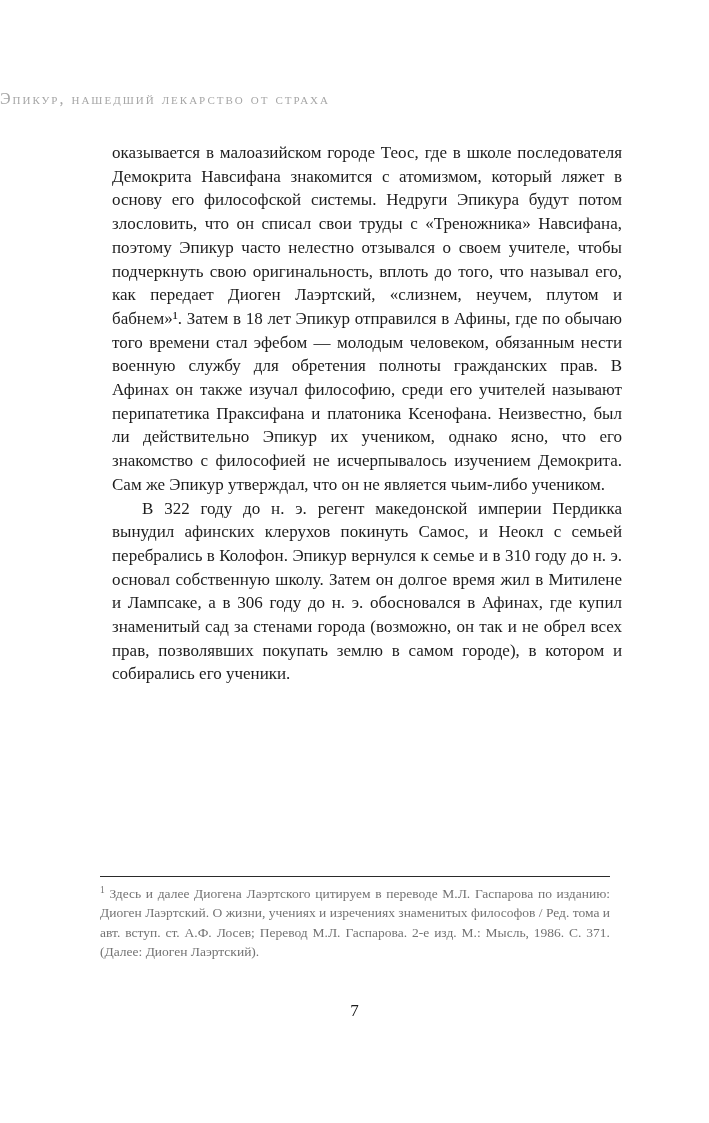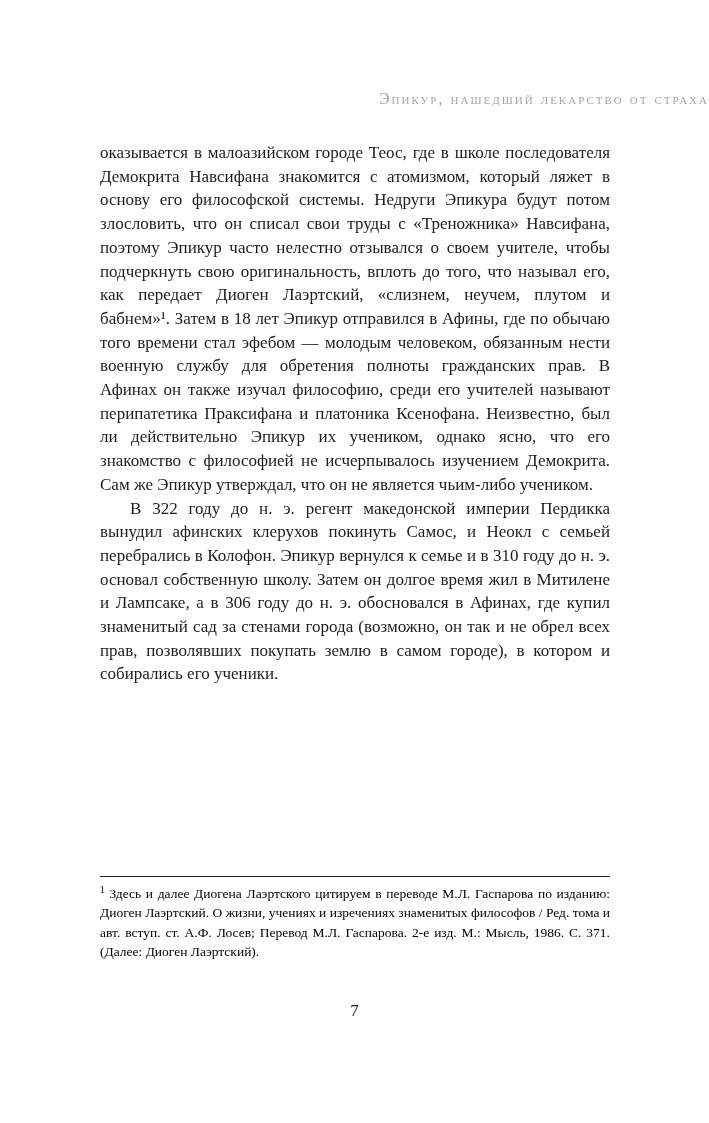--- a/index.html
+++ b/index.html
@@ -12,51 +12,51 @@
     background: #ffffff;
     font-family: "Liberation Serif", "DejaVu Serif", serif;
     color: #1c1c1c;
     overflow: hidden;
   }
   .running-header {
     position: absolute;
     top: 90px;
     left: 0;
     width: 100%;
-    text-align: right;
+    text-align: left;
     font-variant: small-caps;
     letter-spacing: 2px;
     font-size: 16px;
     font-weight: 400;
     color: #a6a6a6;
   }
   .text-block {
     position: absolute;
     top: 141px;
-    left: 100px;
+    left: 112px;
     width: 510px;
     font-size: 17px;
     line-height: 23.7px;
     text-align: justify;
   }
   .para {
     text-indent: 30px;
     hyphens: auto;
     -webkit-hyphens: auto;
   }
   .para.first { text-indent: 0; }
   .footnote {
     position: absolute;
     top: 876px;
     left: 100px;
     width: 510px;
     font-size: 13.5px;
     line-height: 19.4px;
     text-align: justify;
-    color: #000000;
+    color: #737373;
   }
   .footnote-rule {
     border: none;
     border-top: 1px solid #2a2a2a;
     width: 100%;
     margin: 0 0 7px 0;
   }
   .footnote-text {
     hyphens: auto;
     -webkit-hyphens: auto;

